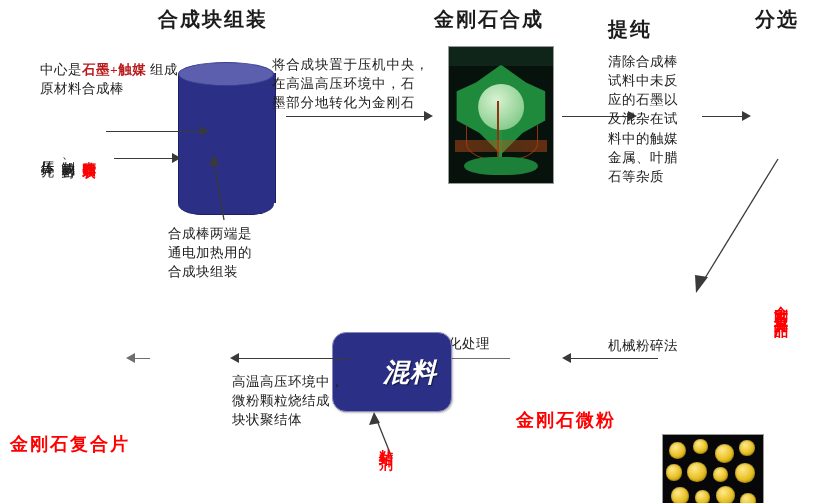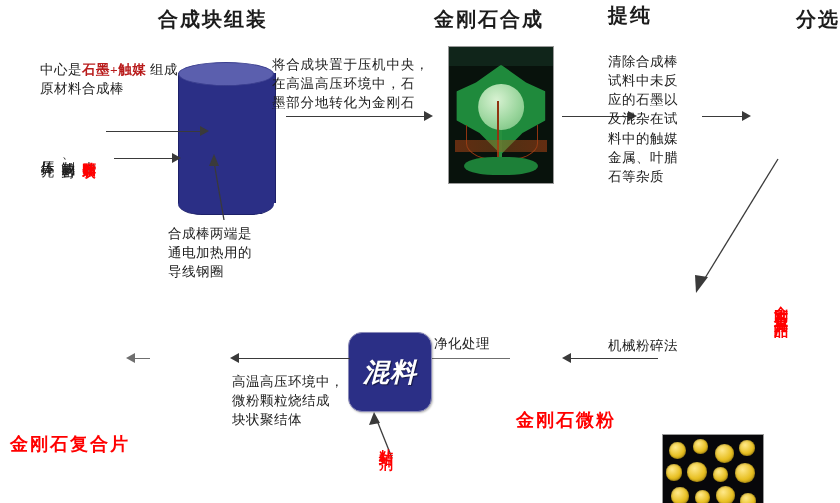--- a/index.html
+++ b/index.html
@@ -187,22 +187,22 @@
   .ah-left.gray { border-right-color: #6f6f6f; }
   svg.conn { position: absolute; overflow: visible; }
 </style>
 </head>
 <body>
 
 <div id="canvas">
 
   <div class="abs stage-title" style="left:158px; top:6px;">合成块组装</div>
   <div class="abs stage-title" style="left:434px; top:6px;">金刚石合成</div>
-  <div class="abs stage-title" style="left:608px; top:2px;">提纯</div>
-  <div class="abs stage-title" style="left:755px; top:6px;margin-left:41px;">分选</div>
+  <div class="abs stage-title" style="left:608px; top:16px;">提纯</div>
+  <div class="abs stage-title" style="left:755px; top:6px;">分选</div>
 
   <div class="abs note narrow" style="left:40px; top:60px; width:140px;">
     <span>中心是</span><span class="hl">石墨+触媒</span><span> 组成原材料合成棒</span>
   </div>
 
   <div class="abs vgroup" style="left:38px; top:150px;">
     <div style="display:flex; flex-direction:column; align-items:center;">
       <div class="vtext">由</div>
       <div class="vtext red">叶腊石块</div>
     </div>
@@ -217,21 +217,21 @@
   </div>
 
   <div class="line-h" style="left:106px; top:131px; width:96px;"></div>
   <div class="arrow-head ah-right" style="left:200px; top:126px;"></div>
 
   <div class="line-h" style="left:114px; top:158px; width:60px;"></div>
   <div class="arrow-head ah-right" style="left:172px; top:153px;"></div>
 
   <div class="abs note" style="left:168px; top:224px; white-space:pre-line;">合成棒两端是
 通电加热用的
-导线钢圈</div>
+合成块组装</div>
 
   <svg class="conn" width="60" height="70" style="left:196px; top:152px;">
     <line x1="28" y1="68" x2="18" y2="10" stroke="#3a3a3a" stroke-width="1.3"></line>
     <polygon points="18,2 13,14 23,14" fill="#3a3a3a"></polygon>
   </svg>
 
   <div class="abs note" style="left:272px; top:55px; white-space:pre-line; letter-spacing:0.8px;">将合成块置于压机中央，
 在高温高压环境中，石
 墨部分地转化为金刚石</div>
 
@@ -290,21 +290,21 @@
   <div class="line-h" style="left:570px; top:358px; width:88px;"></div>
   <div class="arrow-head ah-left" style="left:562px; top:353px;"></div>
   <div class="abs note" style="left:608px; top:336px; white-space:nowrap;">机械粉碎法</div>
 
   <div class="abs caption-red" style="left:516px; top:408px;">金刚石微粉</div>
 
   <div class="line-h gray" style="left:428px; top:358px; width:82px;"></div>
   <div class="arrow-head ah-left gray" style="left:420px; top:353px;"></div>
   <div class="abs note" style="left:434px; top:334px; white-space:nowrap;">净化处理</div>
 
-  <div class="abs mix-box" style="left:348px; top:332px;">
+  <div class="abs mix-box" style="left:332px; top:332px;padding-left:36px;">
     <span class="mix-label">混料</span>
   </div>
 
   <svg class="conn" width="48" height="52" style="left:364px; top:410px;">
     <line x1="28" y1="48" x2="12" y2="8" stroke="#3a3a3a" stroke-width="1.3"></line>
     <polygon points="10,2 5,15 16,13" fill="#3a3a3a"></polygon>
   </svg>
   <div class="abs vtext red" style="left:377px; top:438px; letter-spacing:3px; font-size:14px;">粘结剂</div>
 
   <div class="line-h" style="left:238px; top:358px; width:112px;"></div>

